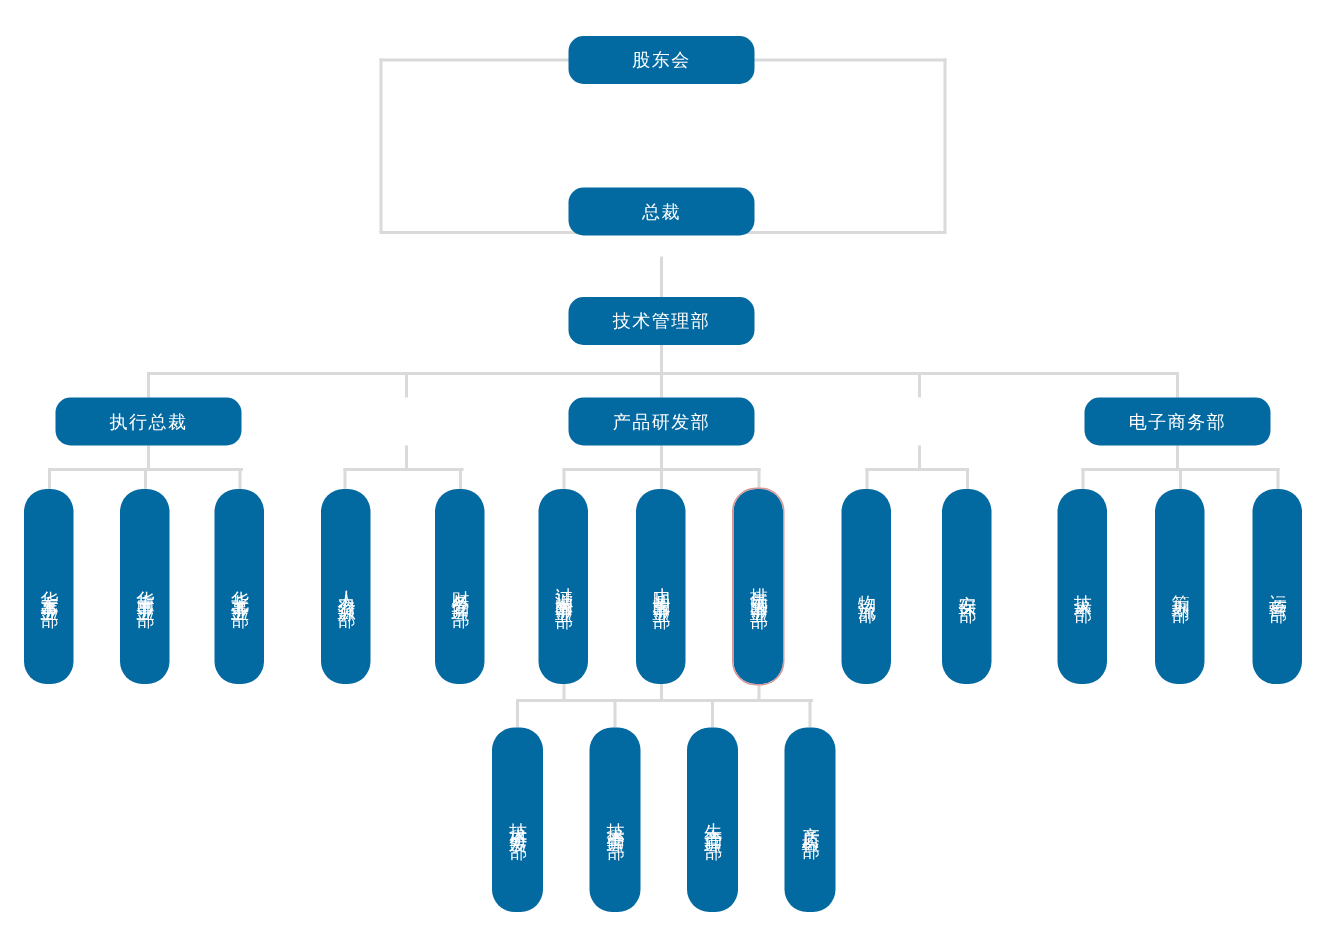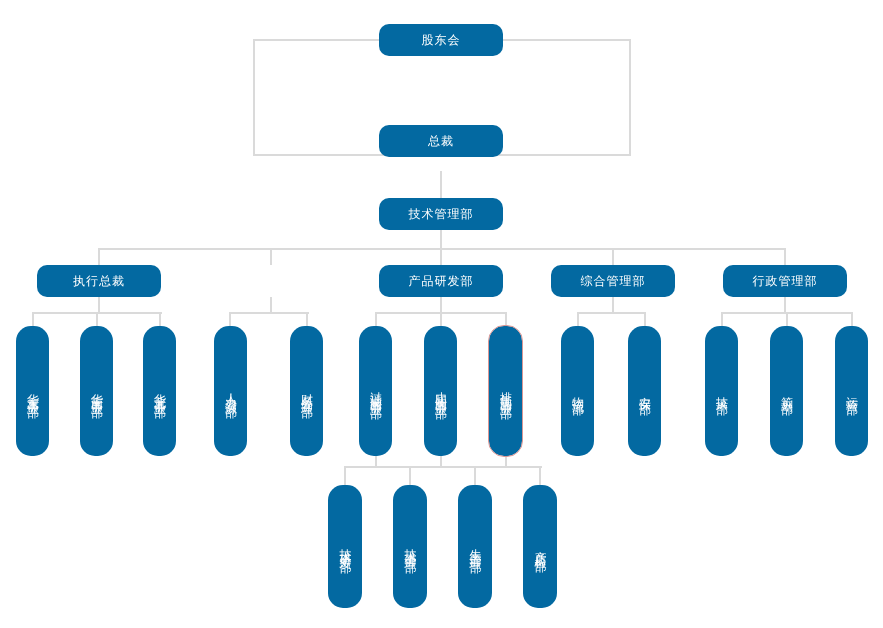--- a/index.html
+++ b/index.html
@@ -80,25 +80,22 @@
   <div class="node hnode" style="left:379px;top:198px">
       <span>技术管理部</span>
     </div>
 
   <div class="node hnode" style="left:37px;top:265px">
       <span>执行总裁</span>
     </div>
   <div class="node hnode" style="left:379px;top:265px">
       <span>产品研发部</span>
     </div>
-  <div class="node hnode" style="left:551px;top:265px">
-      <span>综合管理部</span>
-    </div>
   <div class="node hnode" style="left:723px;top:265px">
-      <span>行政管理部</span>
+      <span>电子商务部</span>
     </div>
 
   <div class="node vnode" style="left:16px;top:326px">
       <span>华东事业部</span>
     </div>
   <div class="node vnode" style="left:80px;top:326px">
       <span>华南事业部</span>
     </div>
   <div class="node vnode" style="left:143px;top:326px">
       <span>华北事业部</span>

